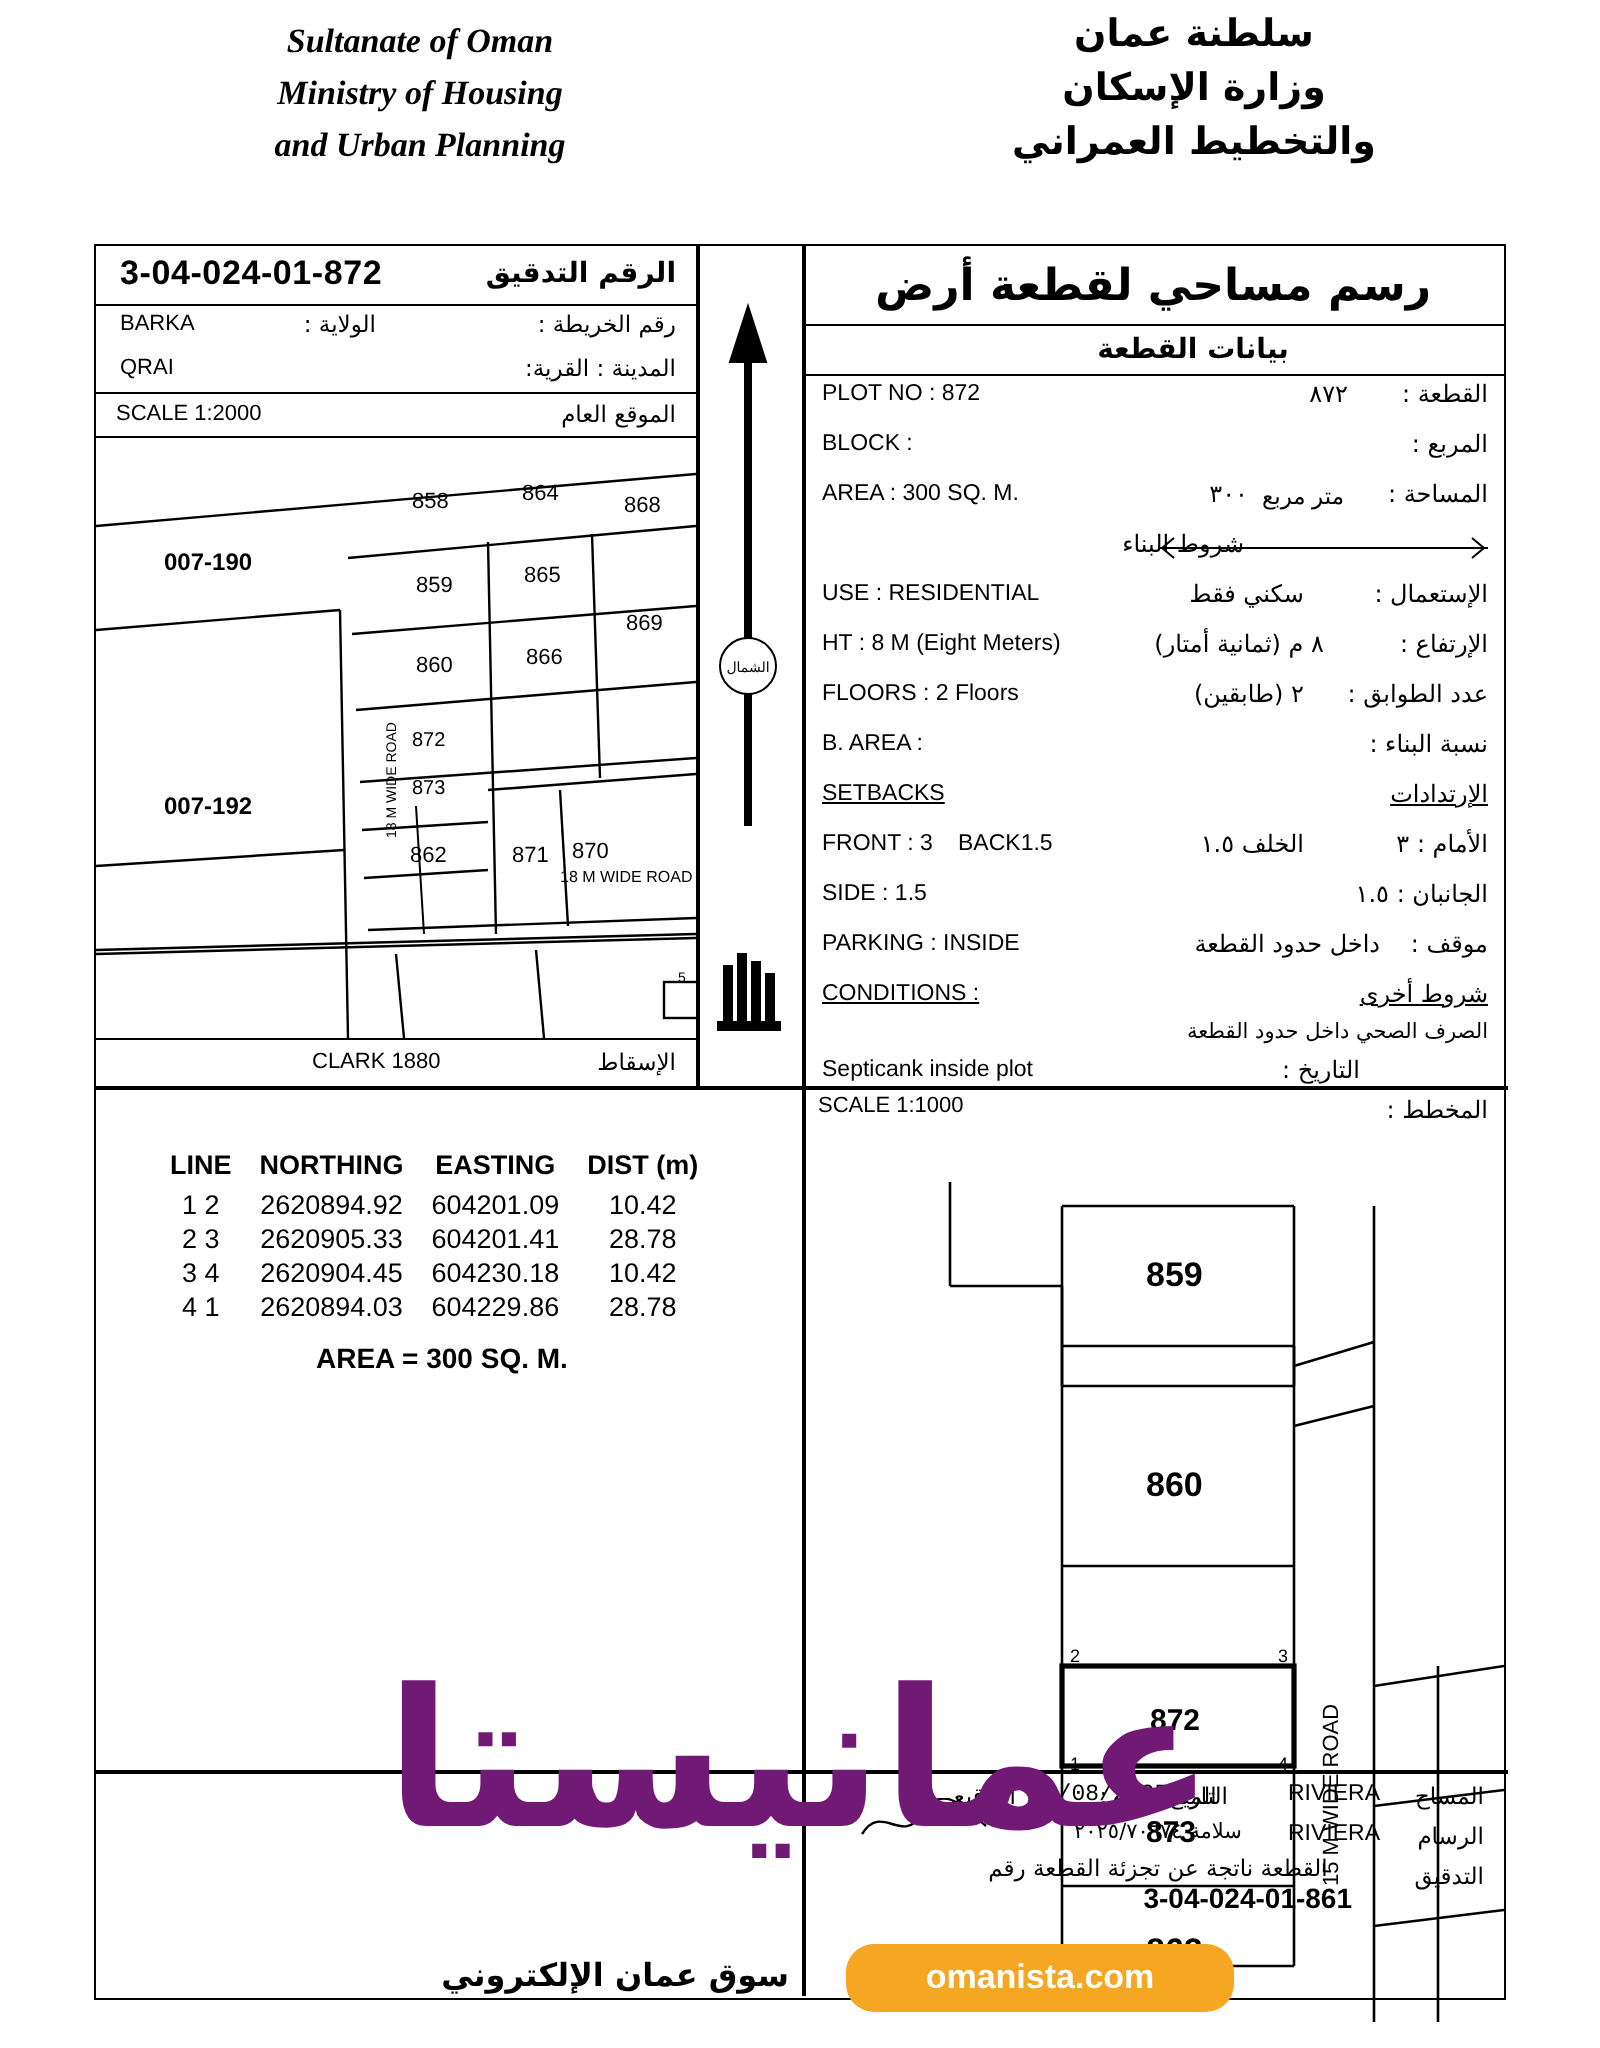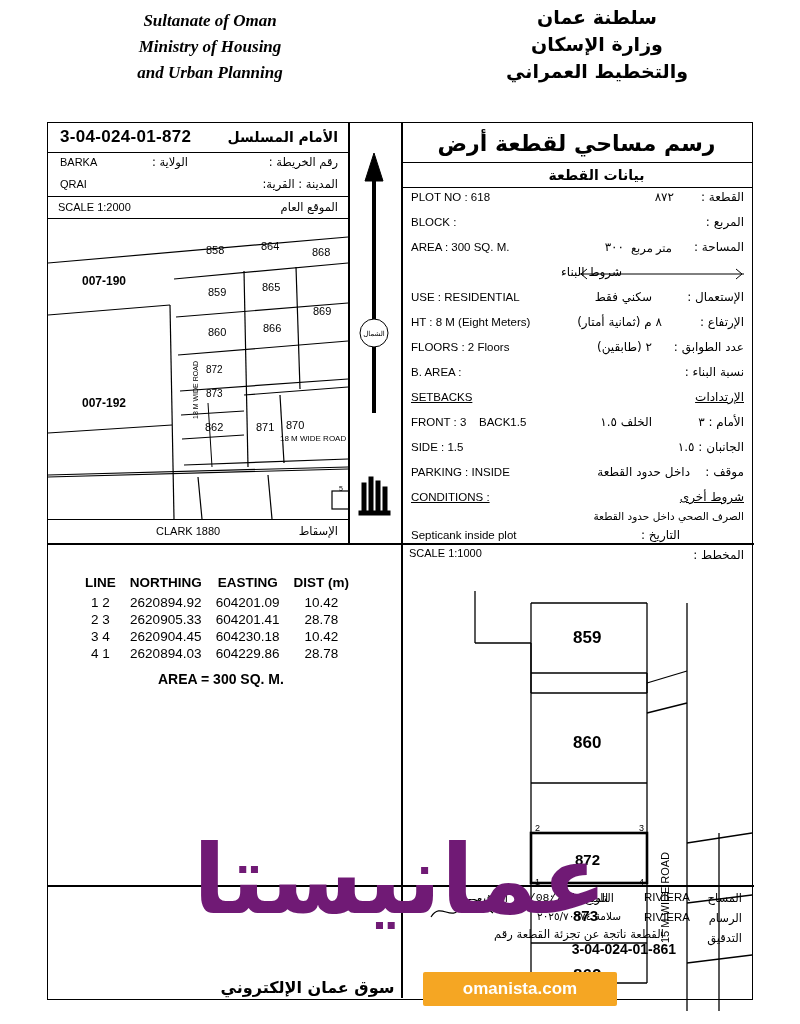--- a/index.html
+++ b/index.html
@@ -117,21 +117,21 @@
     font-weight:700;
     font-size:96px;
     color:#701a75;
     direction:rtl;
     letter-spacing:2px;
     pointer-events:none;
     line-height:120px;
   }
   .wm-bar {
     position:absolute; left:423px; top:972px; width:194px; height:34px;
-    background:#F5A623; border-radius:2px;
+    background:#F5A623; border-radius:14px;
   }
   .wm-bar span { display:block; color:#fff; font-size:17px; font-weight:700; text-align:center; line-height:34px; font-family:"Liberation Sans", sans-serif; }
   .wm-ar-bottom {
     position:absolute; left:200px; top:978px; width:215px; text-align:center;
     font-family:"DejaVu Sans", sans-serif; font-weight:700; font-size:16px; color:#000; direction:rtl;
   }
 </style>
 </head>
 <body>
 
@@ -152,21 +152,21 @@
 
   <div class="frame">
 
     <div class="vsep" style="left:300px; top:0; width:1.5px; height:420px;"></div>
     <div class="vsep" style="left:353px; top:0; width:1.5px; height:875px;"></div>
     <div class="hsep" style="left:0; top:420px; width:706px; height:1.5px;"></div>
     <div class="hsep" style="left:0; top:762px; width:706px; height:1.5px;"></div>
 
     <div class="serial-row">
       <div class="serial-num">3-04-024-01-872</div>
-      <div class="serial-ar">الأمام المسلسل</div>
+      <div class="serial-ar">الرقم التدقيق</div>
     </div>
     <div class="wilayat-row">
       <div class="lbl-en">BARKA</div>
       <div class="lbl-ar" style="right:160px;">الولاية :</div>
       <div class="lbl-ar">رقم الخريطة :</div>
     </div>
     <div class="madina-row">
       <div class="lbl-en">QRAI</div>
       <div class="lbl-ar">المدينة : القرية:</div>
     </div>
@@ -252,21 +252,21 @@
 
     <div class="rtitle">
       <span>رسم مساحي لقطعة أرض</span>
     </div>
     <div class="rsub">
       <span>بيانات القطعة</span>
     </div>
 
     <div class="datarows">
       <div class="drow" style="top:0px;">
-        <span class="den">PLOT NO : 618</span>
+        <span class="den">PLOT NO : 872</span>
         <span class="dar2">٨٧٢</span>
         <span class="dar">القطعة :</span>
       </div>
       <div class="drow" style="top:25px;">
         <span class="den">BLOCK :</span>
         <span class="dar">المربع :</span>
       </div>
       <div class="drow" style="top:50px;">
         <span class="den">AREA :  300 SQ. M.</span>
         <span class="dmid" style="left:230px;">متر مربع</span>

